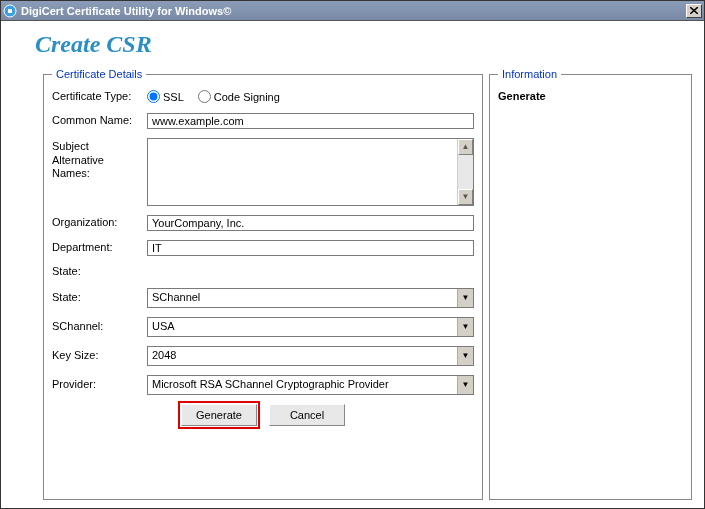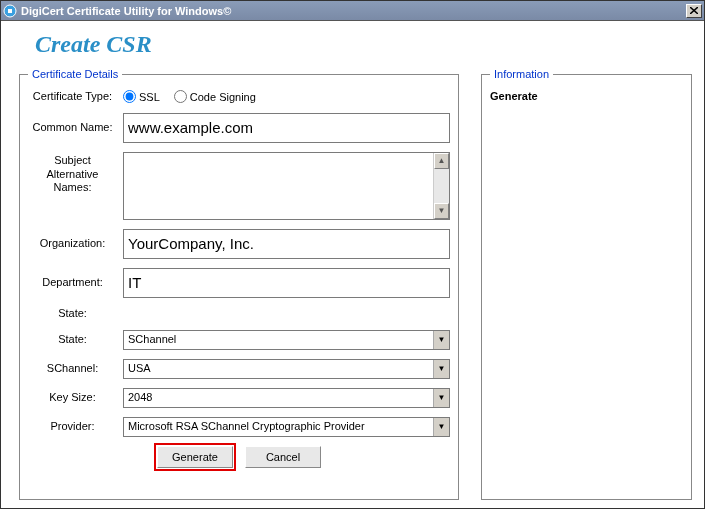--- a/index.html
+++ b/index.html
@@ -56,22 +56,23 @@
   .page-title {
     color: #2a8fc7;
     font-style: italic;
     font-weight: bold;
     font-family: Georgia, 'Times New Roman', serif;
     font-size: 24px;
     margin: 6px 0 10px 16px;
   }
   .panels {
     display: flex;
-    gap: 22px;
+    gap: 6px;
     flex: 1;
+    margin-left: 24px;
   }
   fieldset {
     border: 1px solid #888;
     padding: 10px 8px 8px 8px;
     margin: 0;
   }
   legend {
     color: #0033cc;
     padding: 0 4px;
     font-size: 11px;
@@ -79,33 +80,33 @@
   .left-panel { flex: 0 0 440px; }
   .right-panel { flex: 1; }
   .form-row {
     display: flex;
     align-items: center;
     margin-bottom: 9px;
   }
   .form-row.top-align { align-items: flex-start; }
   .form-label {
     width: 95px;
-    text-align: center;
+    text-align: left;
     padding-right: 6px;
     color: #000;
     line-height: 1.25;
   }
   .form-control { flex: 1; }
   input[type=text] {
     width: 100%;
-    height: 30px;
+    height: 16px;
     border: 1px solid #7a7a7a;
     padding: 1px 4px;
     font-family: inherit;
-    font-size: 15px;
+    font-size: 11px;
   }
   .radio-group {
     display: flex;
     align-items: center;
     gap: 4px;
   }
   .radio-group label { margin-right: 10px; display: flex; align-items: center; gap: 3px; cursor: pointer;}
   input[type=radio] { margin: 0; }
   .textarea-wrap {
     position: relative;

